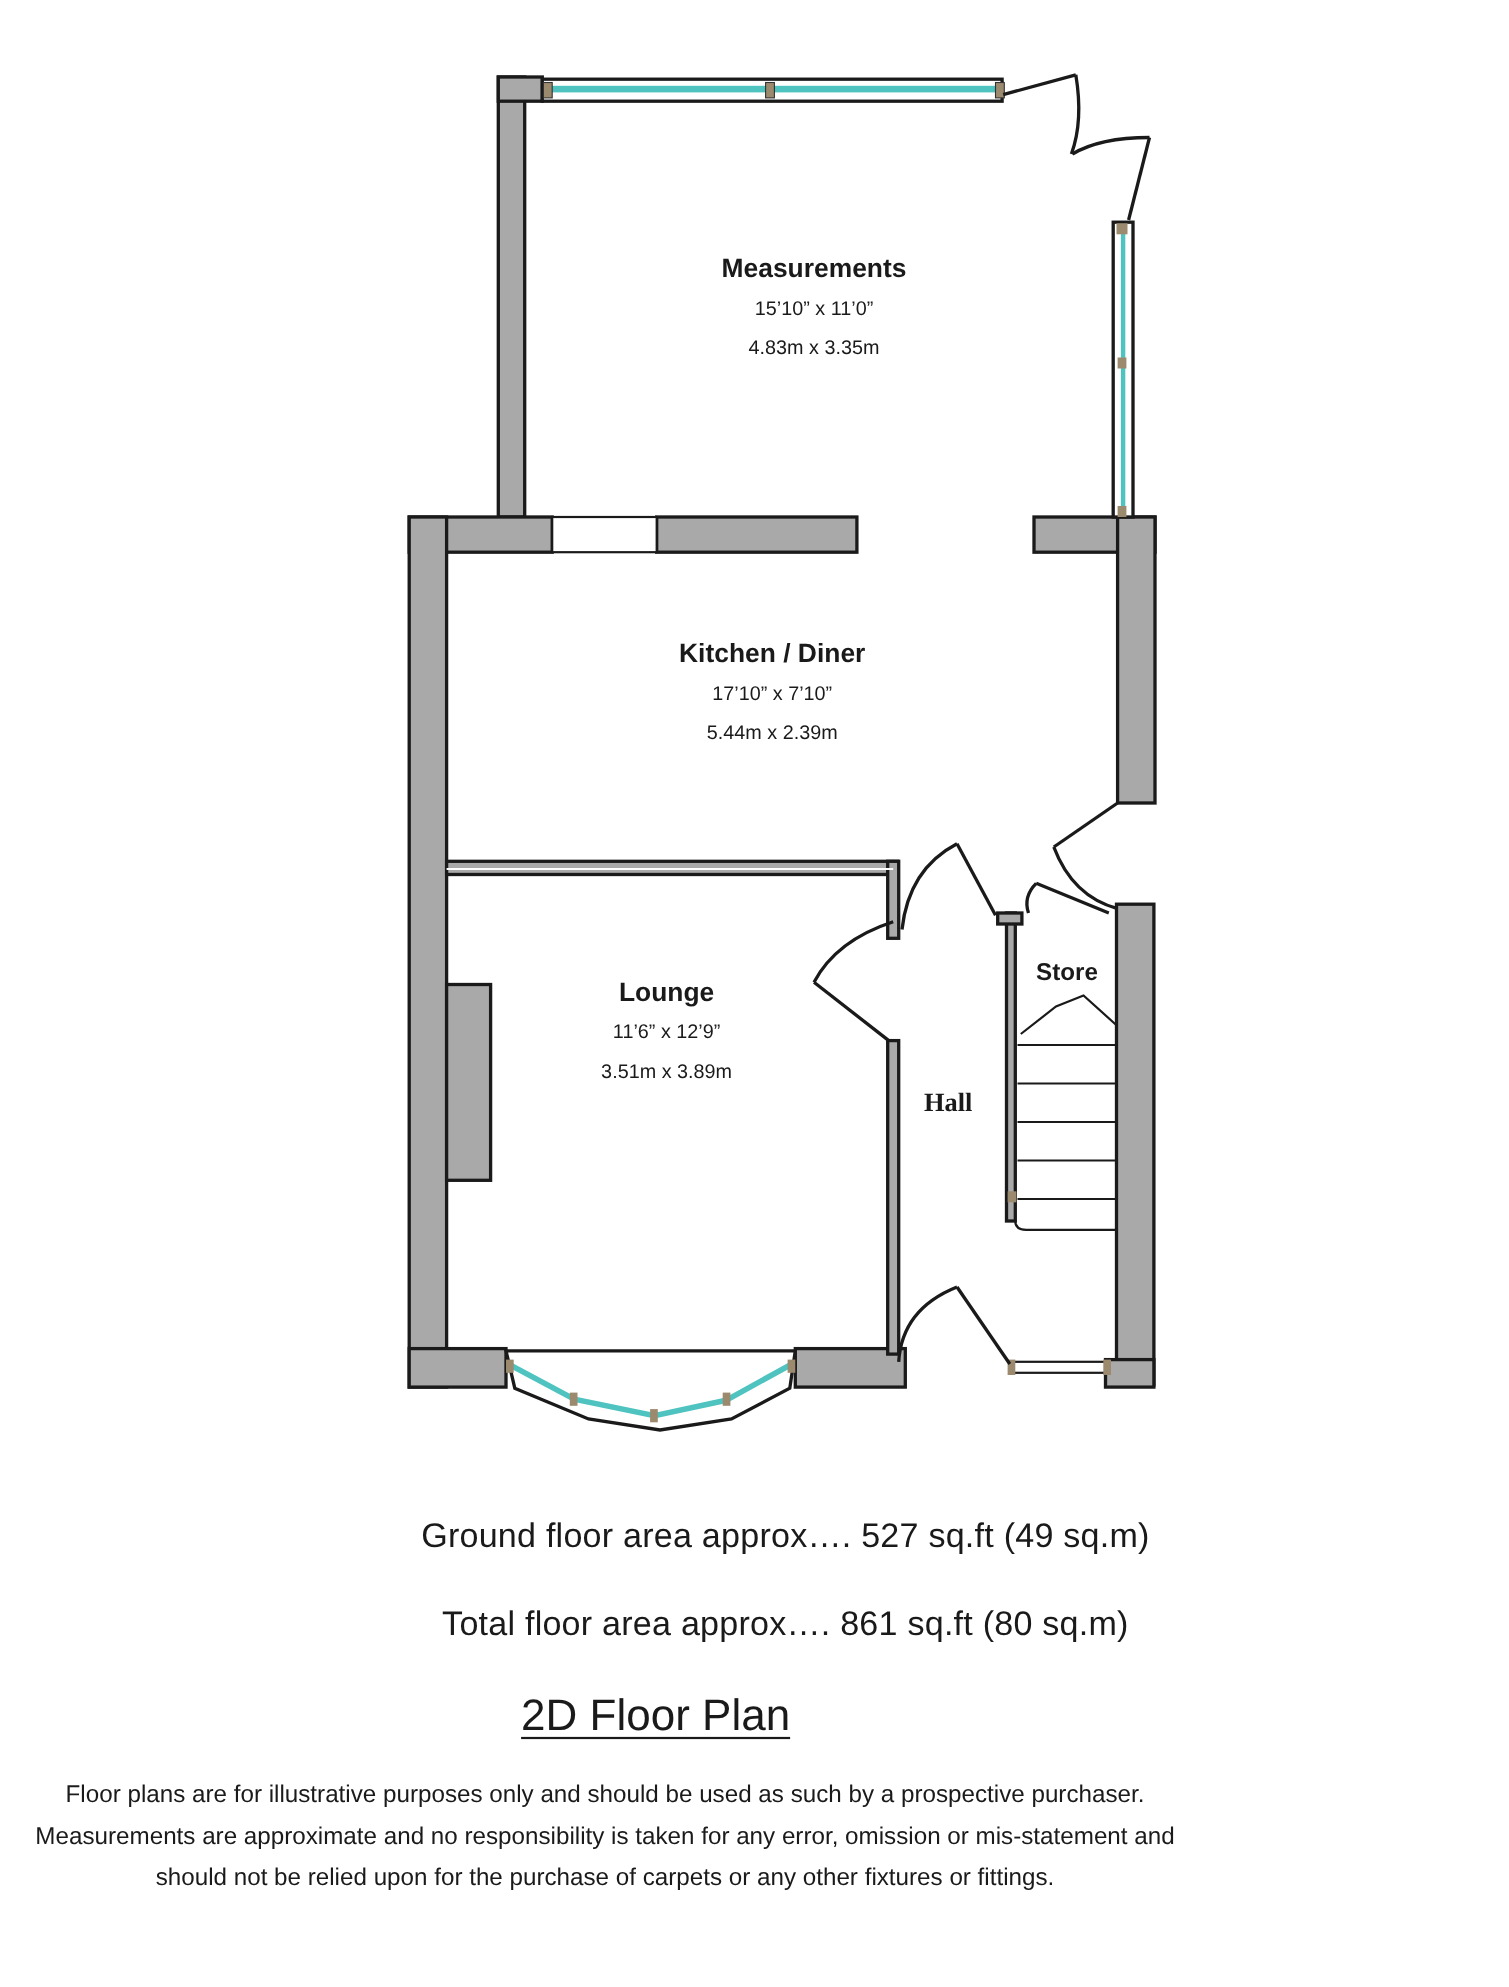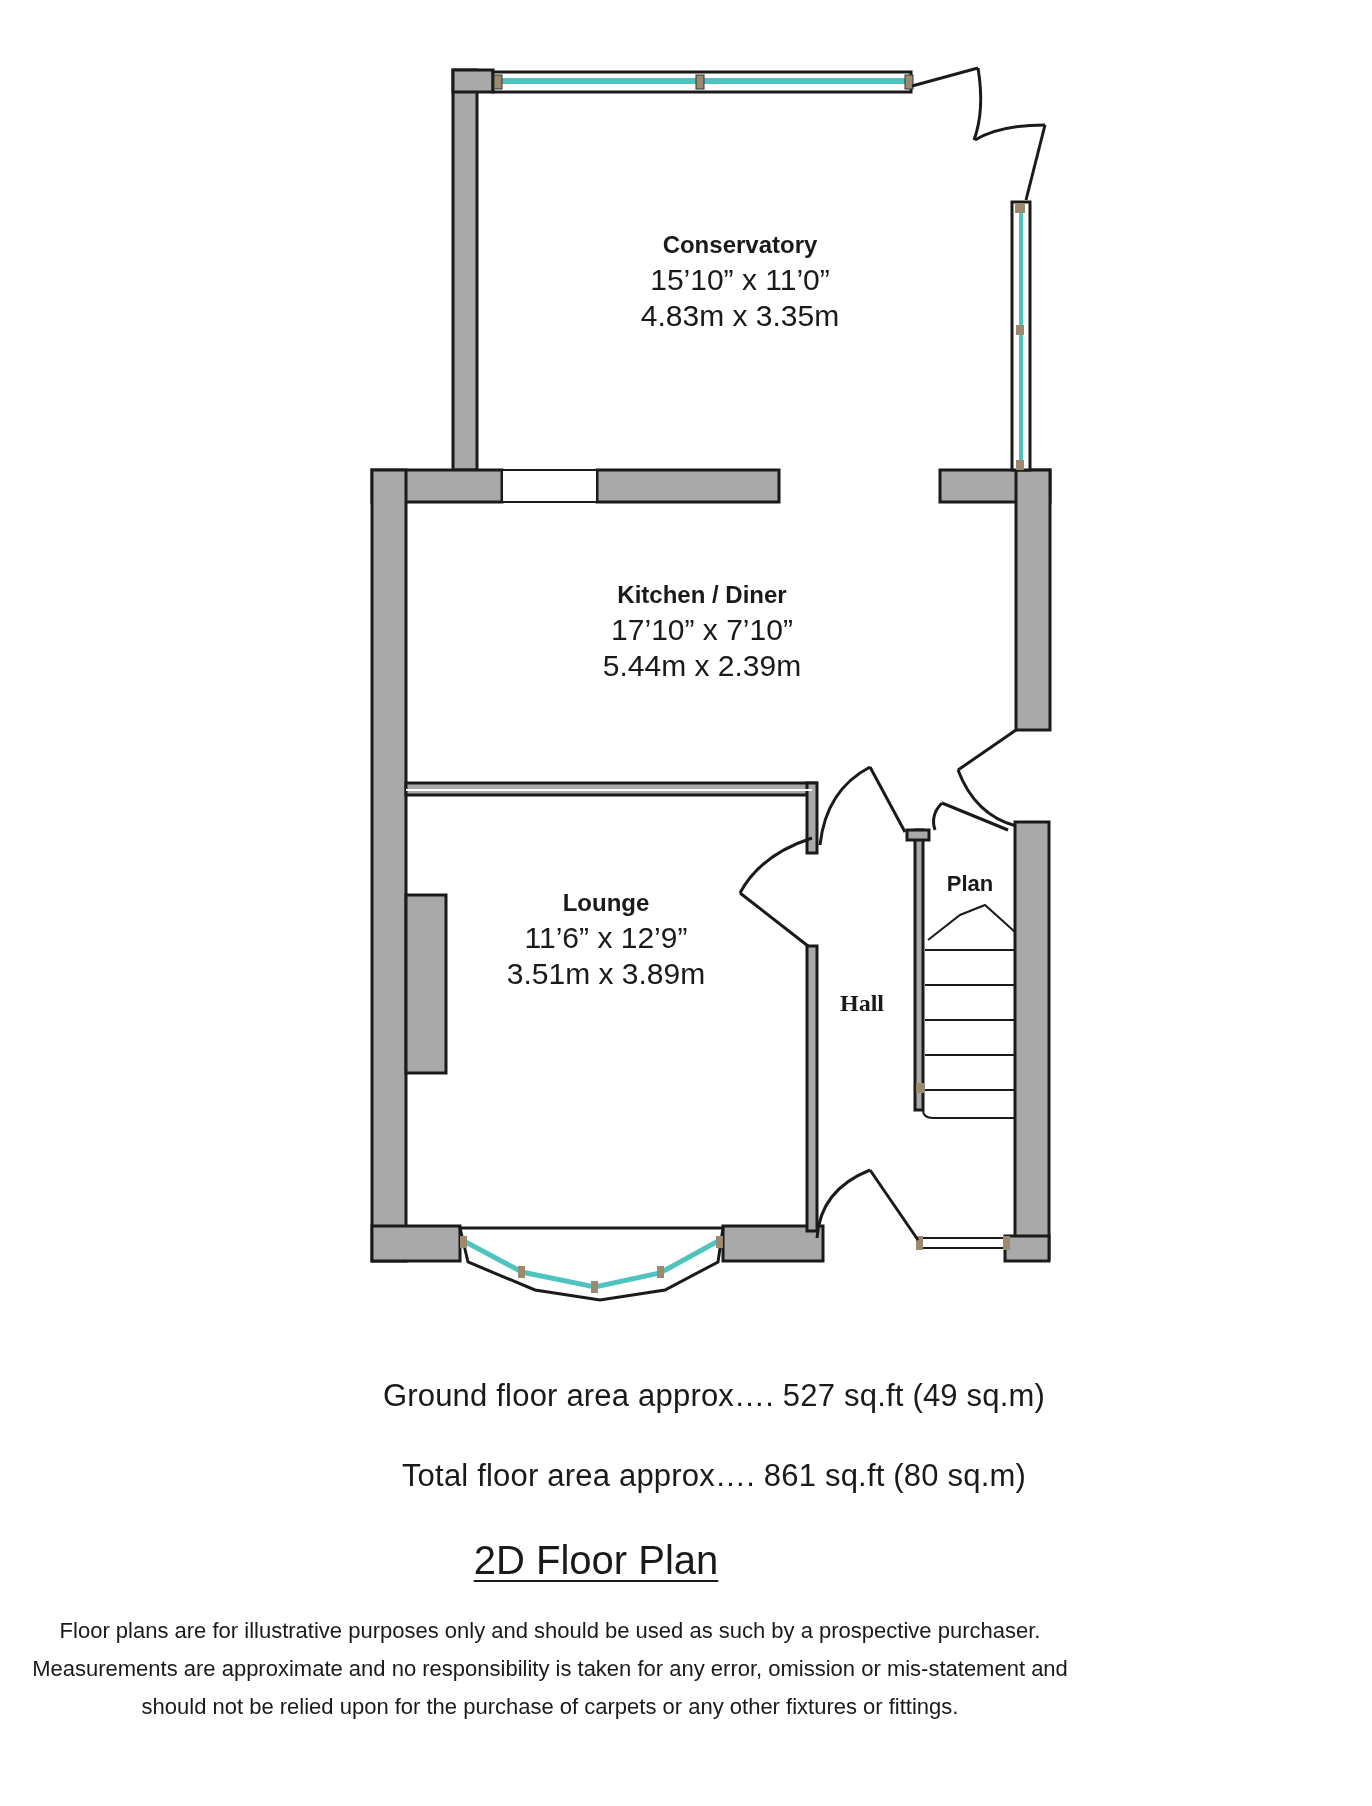--- a/index.html
+++ b/index.html
@@ -1,20 +1,20 @@
 <!DOCTYPE html>
 <html><head>
 <meta charset="utf-8">
 <style>
   html, body { margin: 0; padding: 0; background: #ffffff; }
   body { width: 1372px; height: 1806px; position: relative; overflow: hidden; font-family: "Liberation Sans", sans-serif; color: #1a1a1a; }
   #plan { position: absolute; left: 0; top: 0; width: 1372px; height: 1806px; }
   .room-label { position: absolute; text-align: center; transform: translateX(-50%); white-space: nowrap; }
   .room-name { font-weight: bold; font-size: 24px; line-height: 34px; }
-  .room-dim { font-size: 30px; line-height: 36px; }
+  .room-dim { font-size: 18px; line-height: 36px; }
   .area-line { position: absolute; left: 0; width: 1372px; text-align: center; font-size: 31px; letter-spacing: 0.2px; margin-left: 28px; }
   .title { position: absolute; left: 0; width: 1192px; text-align: center; top: 1538px; font-size: 40px; }
   .title span { text-decoration: underline; text-underline-offset: 6px; text-decoration-thickness: 2px; }
   .disclaimer { position: absolute; left: 0; width: 1100px; text-align: center; font-size: 22px; line-height: 38px; top: 1612px; }
 </style>
 </head>
 <body>
 
 <svg id="plan" viewBox="0 0 1372 1806" xmlns="http://www.w3.org/2000/svg">
   <g stroke="#1a1a1a" stroke-width="3" fill="#a9a9a9">
@@ -126,21 +126,21 @@
     <line x1="925" y1="985" x2="1015" y2="985"></line>
     <line x1="925" y1="1020" x2="1015" y2="1020"></line>
     <line x1="925" y1="1055" x2="1015" y2="1055"></line>
     <line x1="925" y1="1090" x2="1015" y2="1090"></line>
     <path d="M928 940 L960 915 L985 905 L1015 932"></path>
     <rect x="916" y="1083" width="8" height="10" fill="#9c8a6e" stroke="none"></rect>
   </g>
 </svg>
 
 <div class="room-label" style="left:740px; top:228px;">
-  <div class="room-name">Conservatory</div>
+  <div class="room-name">Measurements</div>
   <div class="room-dim">15’10” x 11’0”</div>
   <div class="room-dim">4.83m x 3.35m</div>
 </div>
 
 <div class="room-label" style="left:702px; top:578px;">
   <div class="room-name">Kitchen / Diner</div>
   <div class="room-dim">17’10” x 7’10”</div>
   <div class="room-dim">5.44m x 2.39m</div>
 </div>
 
@@ -148,21 +148,21 @@
   <div class="room-name">Lounge</div>
   <div class="room-dim">11’6” x 12’9”</div>
   <div class="room-dim">3.51m x 3.89m</div>
 </div>
 
 <div class="room-label" style="left:862px; top:986px;font-family:Liberation Serif, serif;">
   <div class="room-name">Hall</div>
 </div>
 
 <div class="room-label" style="left:970px; top:867px;">
-  <div class="room-name" style="font-size:22px;">Plan</div>
+  <div class="room-name" style="font-size:22px;">Store</div>
 </div>
 
 <div class="area-line" style="top:1378px;">Ground floor area approx…. 527 sq.ft (49 sq.m)</div>
 <div class="area-line" style="top:1458px;">Total floor area approx…. 861 sq.ft (80 sq.m)</div>
 
 <div class="title"><span>2D Floor Plan</span></div>
 
 <div class="disclaimer">
   <div>Floor plans are for illustrative purposes only and should be used as such by a prospective purchaser.</div>
   <div>Measurements are approximate and no responsibility is taken for any error, omission or mis-statement and</div>

